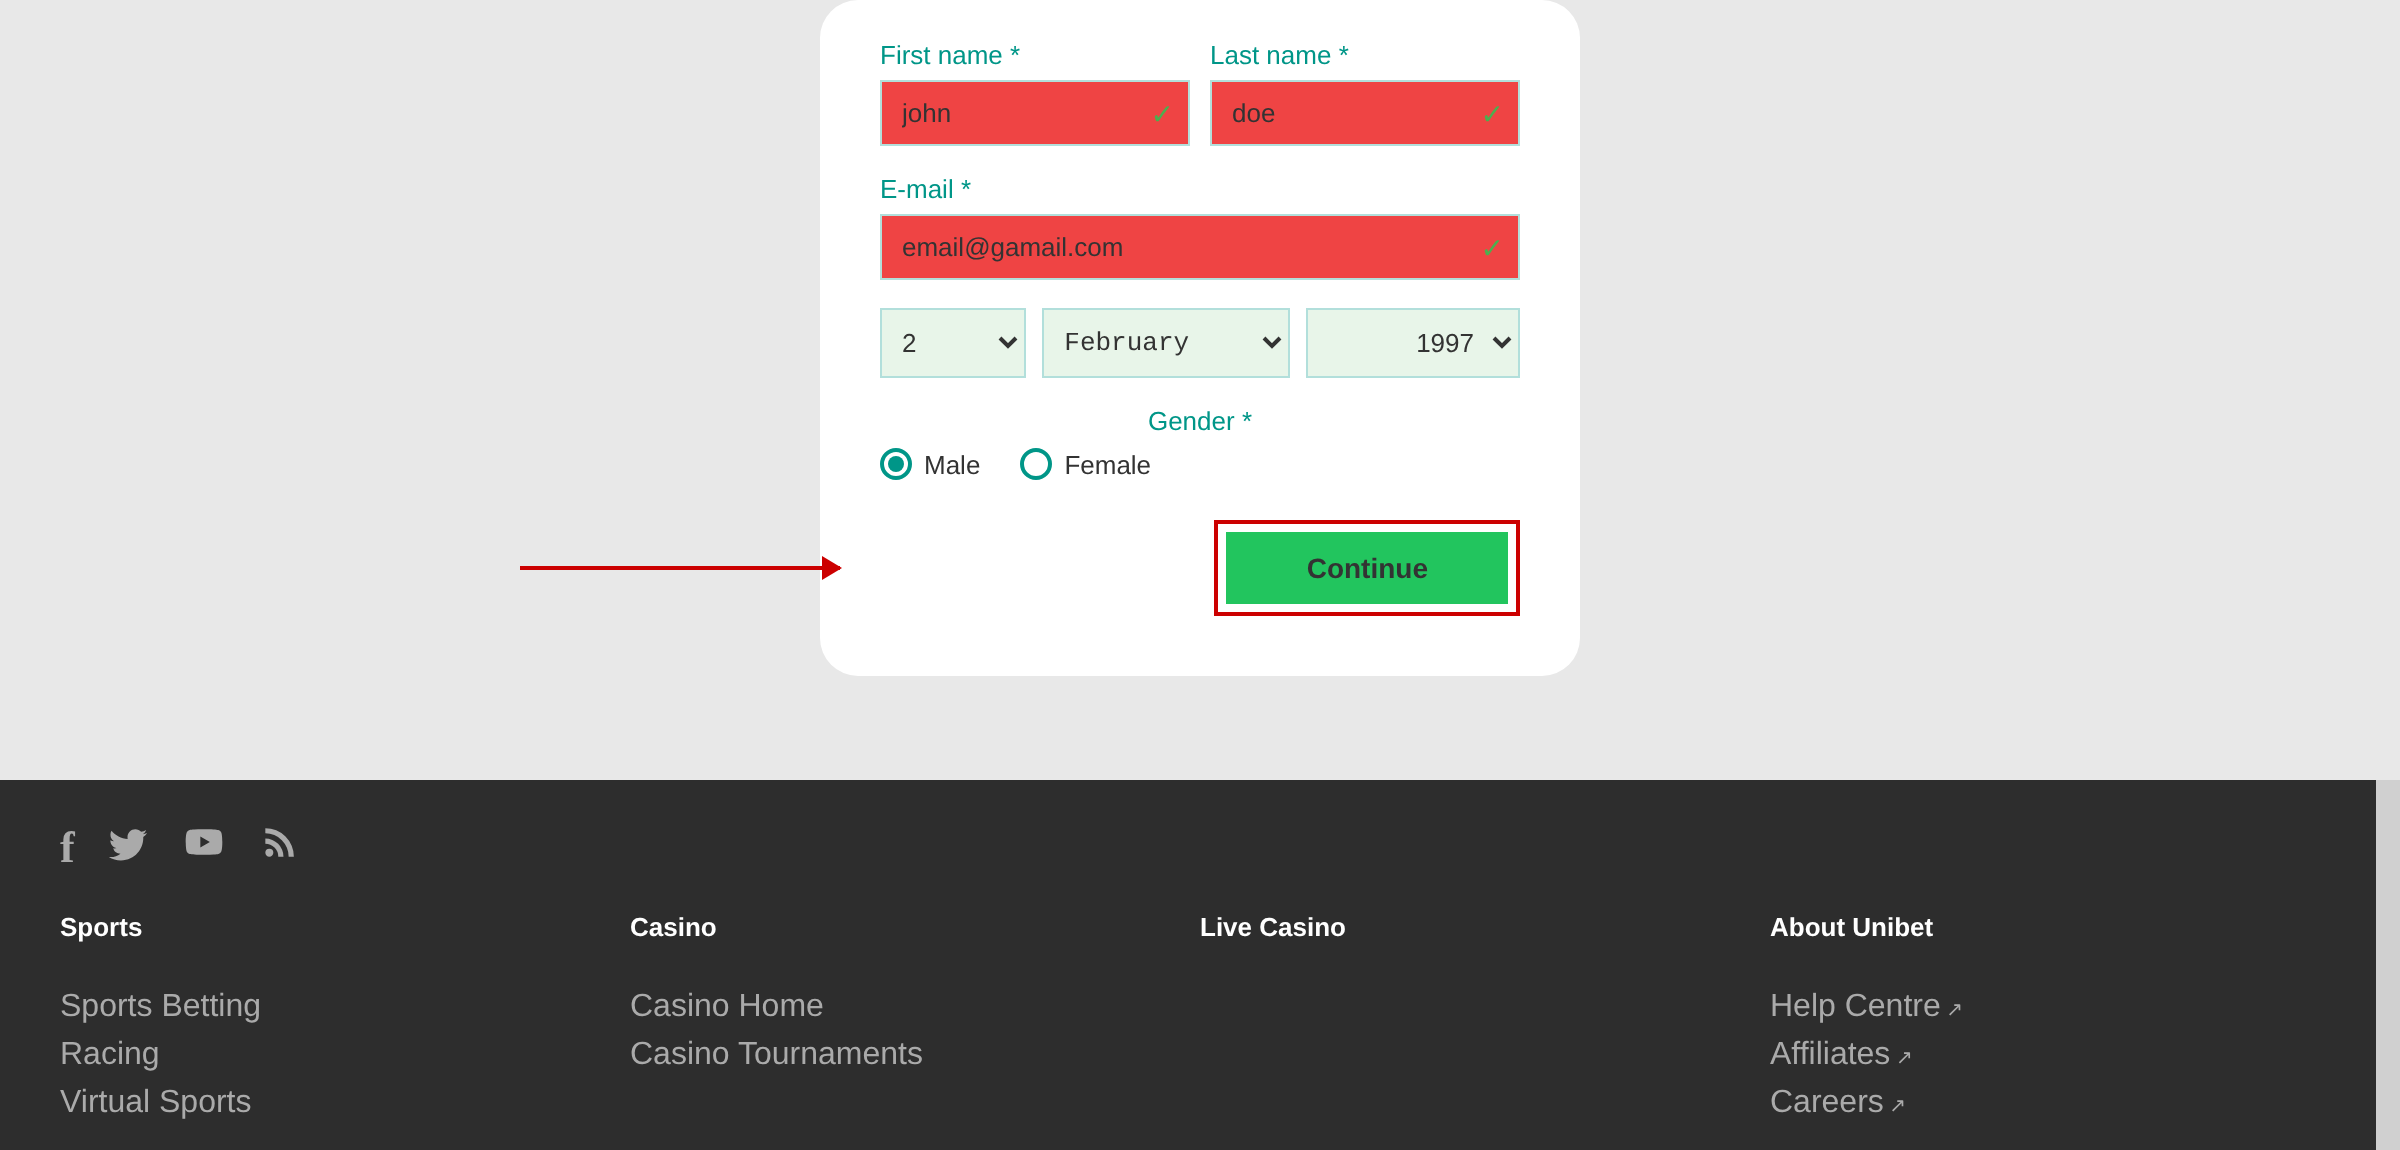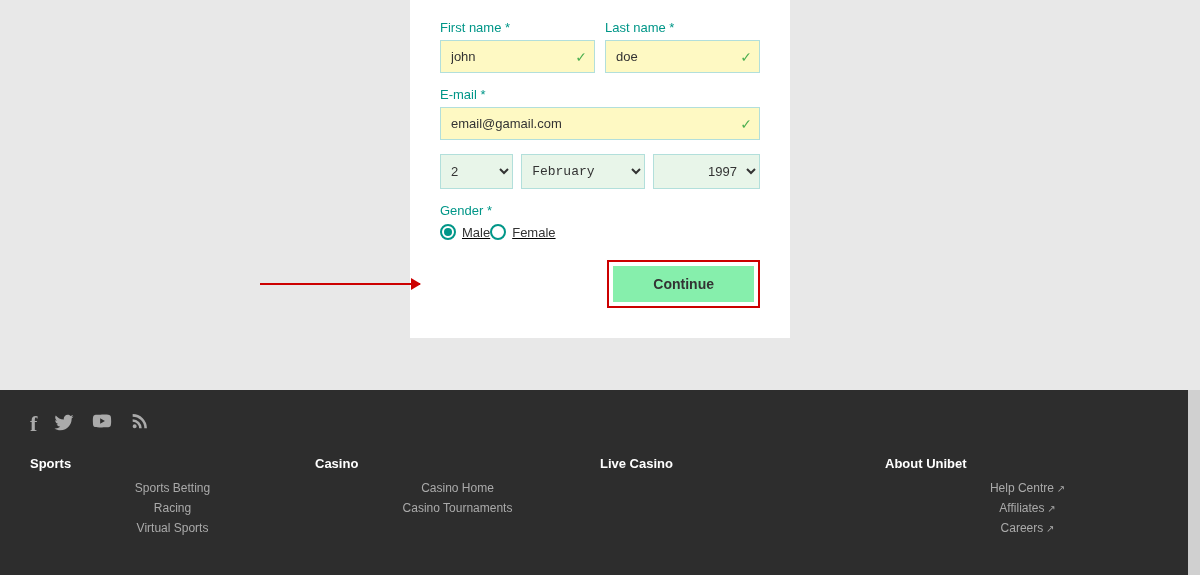--- a/index.html
+++ b/index.html
@@ -23,20 +23,21 @@
       align-items: flex-start;
       padding-top: 0;
     }
 
     .form-container {
       background: #fff;
       width: 380px;
       padding: 20px 30px 30px 30px;
       margin-top: 0;
       position: relative;
+      border-radius: 19px;
     }
 
     .form-group {
       margin-bottom: 14px;
     }
 
     .form-row {
       display: flex;
       gap: 10px;
       margin-bottom: 14px;
@@ -52,21 +53,21 @@
       color: #009688;
       font-size: 13px;
       margin-bottom: 5px;
     }
 
     input[type="text"],
     input[type="email"] {
       width: 100%;
       padding: 8px 10px;
       border: 1px solid #b2dfdb;
-      background: #fef9c3;
+      background: #ef4444;
       color: #333;
       font-size: 13px;
       outline: none;
     }
 
     .input-with-check {
       position: relative;
       display: flex;
       align-items: center;
     }
@@ -108,27 +109,28 @@
       font-family: Liberation Mono, monospace;
     }
 
     .date-row select:last-child {
       flex: 1.1;
       text-align: right;
     }
 
     .gender-section {
       margin-bottom: 20px;
+      text-align: center;
     }
 
     .gender-options {
       display: flex;
       align-items: center;
+      gap: 20px;
       margin-top: 6px;
-      text-decoration: underline;
     }
 
     .gender-option {
       display: flex;
       align-items: center;
       gap: 6px;
       cursor: pointer;
     }
 
     .radio-circle {
@@ -189,21 +191,21 @@
       border-bottom: 6px solid transparent;
     }
 
     .continue-btn-wrapper {
       border: 2px solid #cc0000;
       padding: 4px;
       display: inline-block;
     }
 
     .continue-btn {
-      background: #86efac;
+      background: #22c55e;
       color: #333;
       border: none;
       padding: 10px 40px;
       font-size: 14px;
       font-weight: 600;
       cursor: pointer;
     }
 
     
     .footer {
@@ -232,32 +234,31 @@
     }
 
     .footer-col {
       flex: 1;
     }
 
     .footer-col-header {
       color: #ffffff;
       font-size: 13px;
       font-weight: bold;
-      margin-bottom: 10px;
+      margin-bottom: 24px;
     }
 
     .footer-col a,
     .footer-col span {
       display: block;
       color: #aaa;
-      font-size: 12px;
+      font-size: 16px;
       margin-bottom: 6px;
       cursor: pointer;
       text-decoration: none;
-      text-align: center;
     }
 
     .ext-link::after {
       content: ' ↗';
       font-size: 10px;
     }
 
     
     .scrollbar {
       position: absolute;

